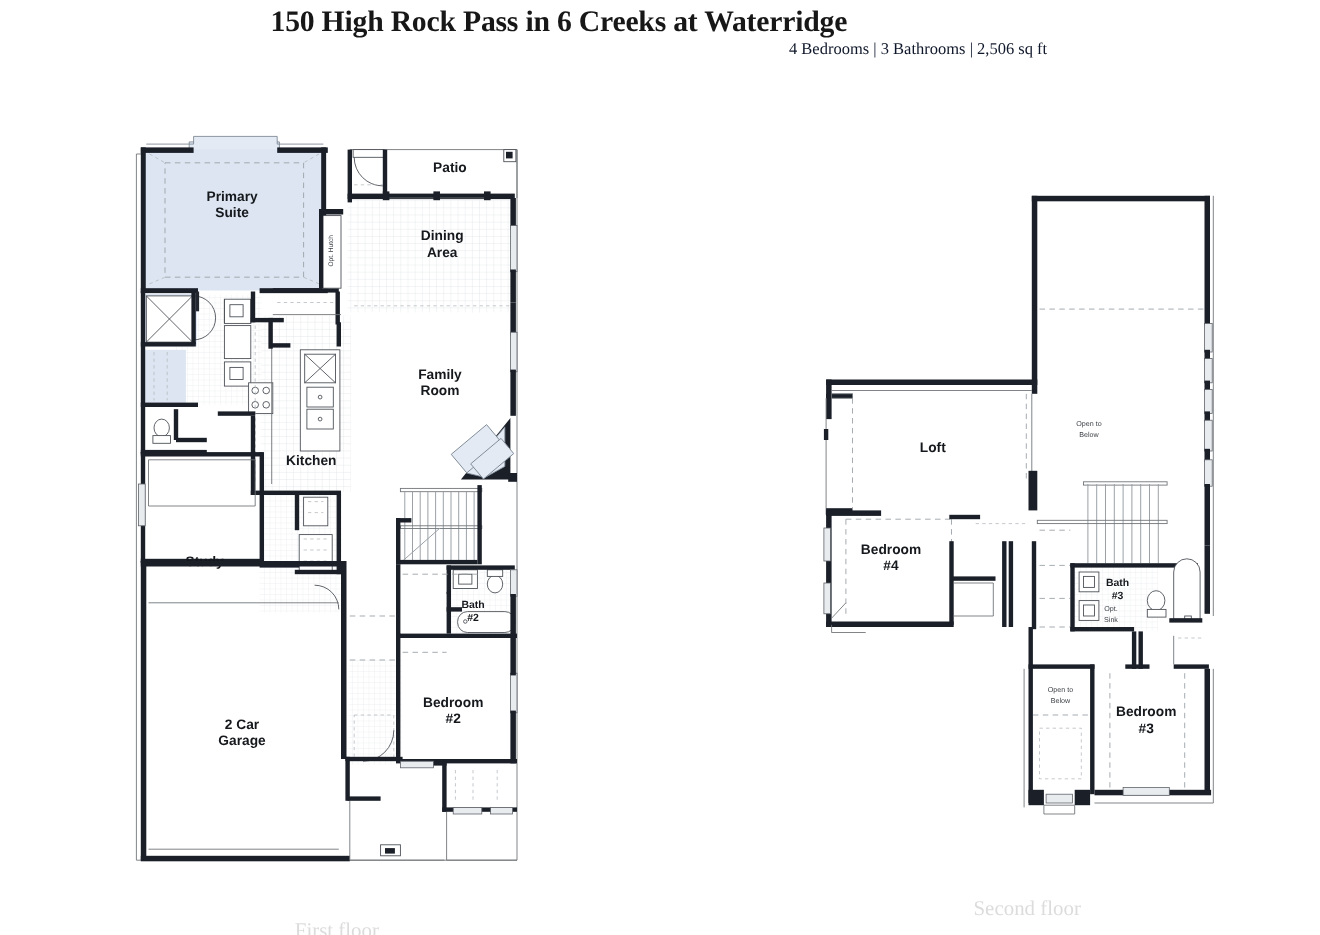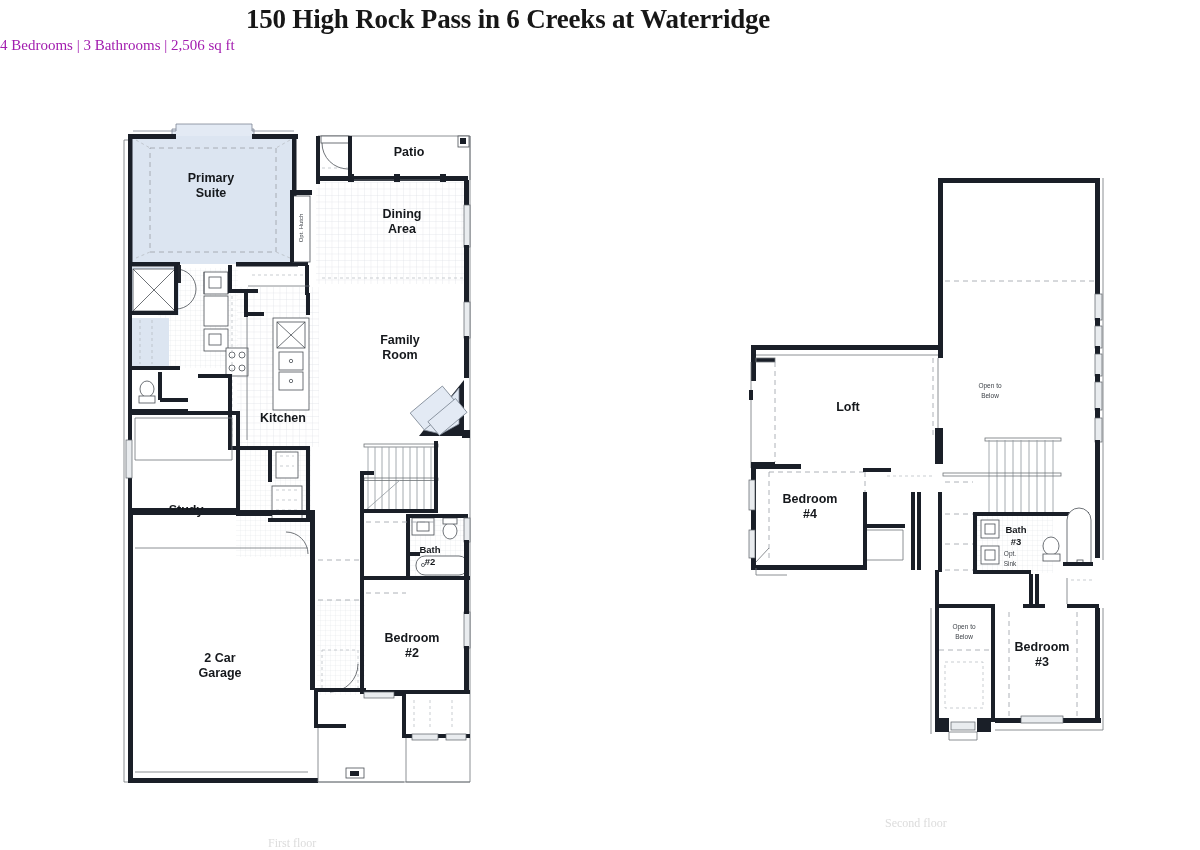--- a/index.html
+++ b/index.html
@@ -25,32 +25,32 @@
     font-weight: bold;
     font-size: 27px;
     letter-spacing: -0.2px;
     color: #171717;
   }
   #page-subtitle {
     position: absolute;
     top: 37px;
     left: 0;
     width: 952px;
-    text-align: left;
+    text-align: right;
     font-family: "Liberation Serif", serif;
     font-size: 15px;
-    color: #a21caf;
+    color: #0f172a;
   }
   .plan-wrap { position: absolute; }
   #first-floor-wrap  { left: 100px; top: 108px; width: 400px; height: 700px; }
   #second-floor-wrap { left: 727px; top: 163px; width: 400px; height: 600px; }
   .floor-caption {
     position: absolute;
     font-family: "Liberation Serif", serif;
-    font-size: 12px;
+    font-size: 19px;
     color: #dcdcdc;
     white-space: nowrap;
   }
   #first-floor-caption  { left: 268px; top: 836px; }
   #second-floor-caption { left: 858px; top: 821px; }
 
   svg { display: block; }
   
   .wall-heavy { fill: #1a1f28; }
   .wall-med   { fill: #23272f; }

